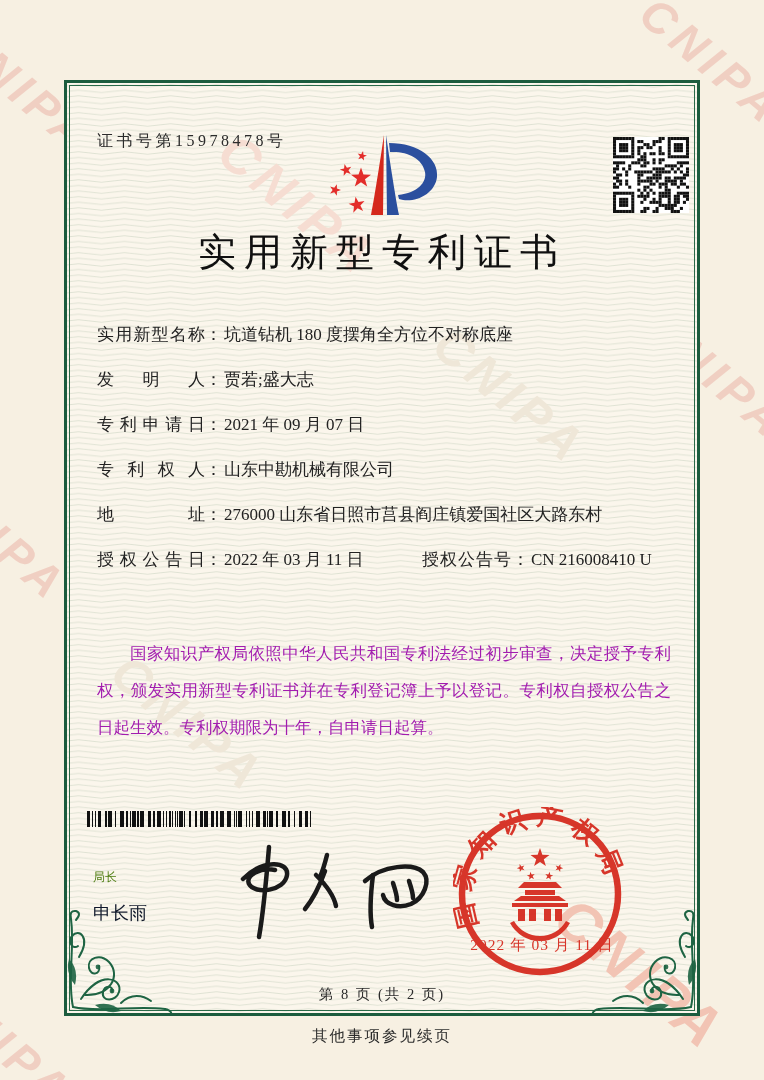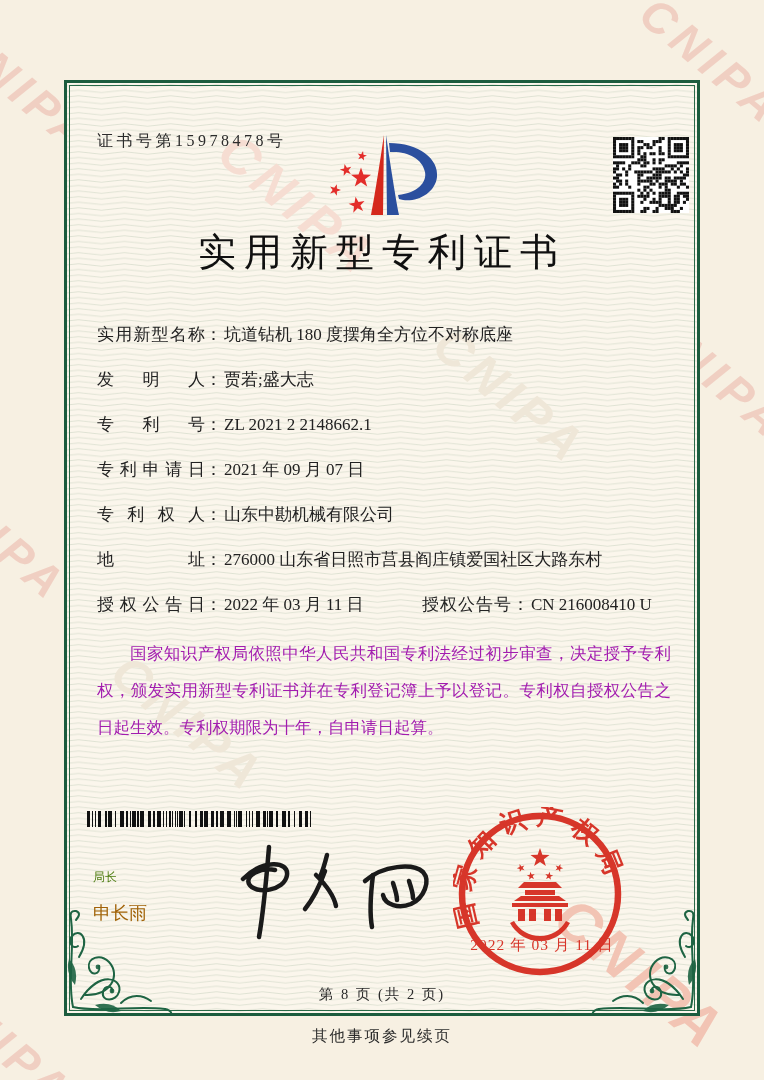--- a/index.html
+++ b/index.html
@@ -58,21 +58,21 @@
     font-size:16.5px;line-height:37px;text-align:justify;color:#a21caf;
   }
   .paras p{margin:0;text-indent:2em;}
   .barcode{position:absolute;left:20px;top:728px;width:224px;height:16px;}
   .director-title{
     position:absolute;left:26px;top:786px;
     font-family:Liberation Sans, sans-serif;font-size:12px;color:#4d7c0f;
   }
   .director-name{
     position:absolute;left:26px;top:818px;
-    font-family:"Liberation Sans","DejaVu Sans",sans-serif;font-size:18px;color:#a16207;
+    font-family:"Liberation Sans","DejaVu Sans",sans-serif;font-size:18px;color:#0f172a;
   }
   .signature{position:absolute;left:148px;top:756px;width:240px;height:104px;}
   .seal{position:absolute;left:386px;top:724px;width:174px;height:174px;}
   .page-info{
     position:absolute;left:0;width:100%;top:902px;text-align:center;
     font-size:14.5px;letter-spacing:2px;color:#2b2b2b;
   }
   .cont-note{
     position:absolute;left:0;top:1026px;width:100%;text-align:center;
     font-size:15.5px;letter-spacing:2px;color:#2b2b2b;
@@ -444,23 +444,20 @@
       <div class="title">实用新型专利证书</div>
 
       <div class="fields">
         <div class="row">
           <span class="lbl">实用新型名称</span><span class="colon">：</span><span class="val">坑道钻机 180 度摆角全方位不对称底座</span>
         </div>
         <div class="row">
           <span class="lbl">发明人</span><span class="colon">：</span><span class="val">贾若;盛大志</span>
         </div>
         <div class="row">
-          <span class="lbl">专利号</span><span class="colon">：</span><span class="val">ZL 2021 2 2148662.1</span>
-        </div>
-        <div class="row">
           <span class="lbl">专利申请日</span><span class="colon">：</span><span class="val">2021 年 09 月 07 日</span>
         </div>
         <div class="row">
           <span class="lbl">专利权人</span><span class="colon">：</span><span class="val">山东中勘机械有限公司</span>
         </div>
         <div class="row">
           <span class="lbl">地址</span><span class="colon">：</span><span class="val">276000 山东省日照市莒县阎庄镇爱国社区大路东村</span>
         </div>
         <div class="row">
           <span class="lbl">授权公告日</span><span class="colon">：</span><span class="val">2022 年 03 月 11 日</span>

